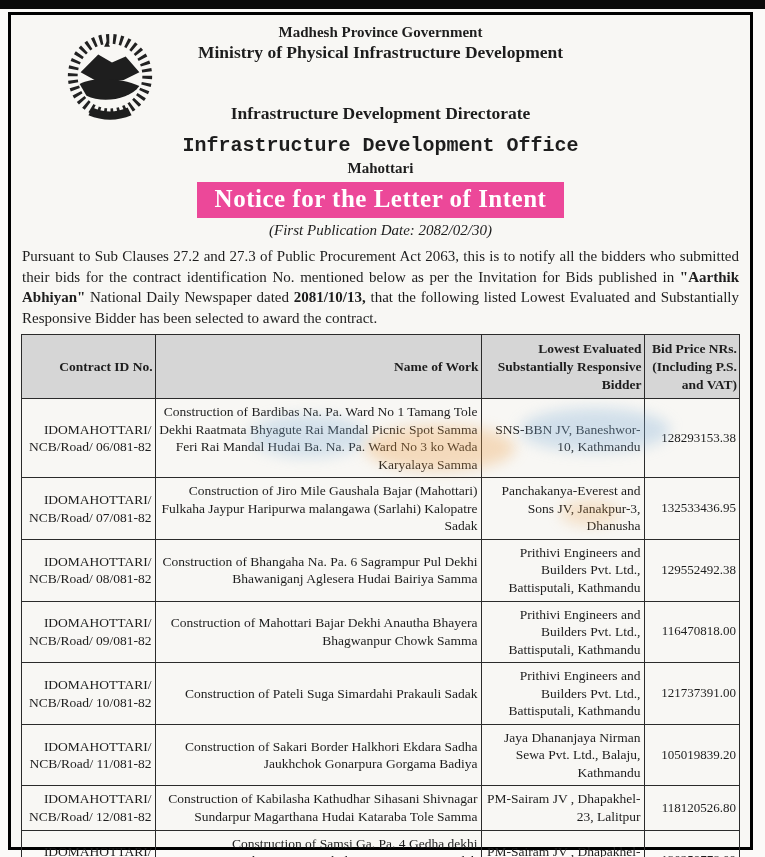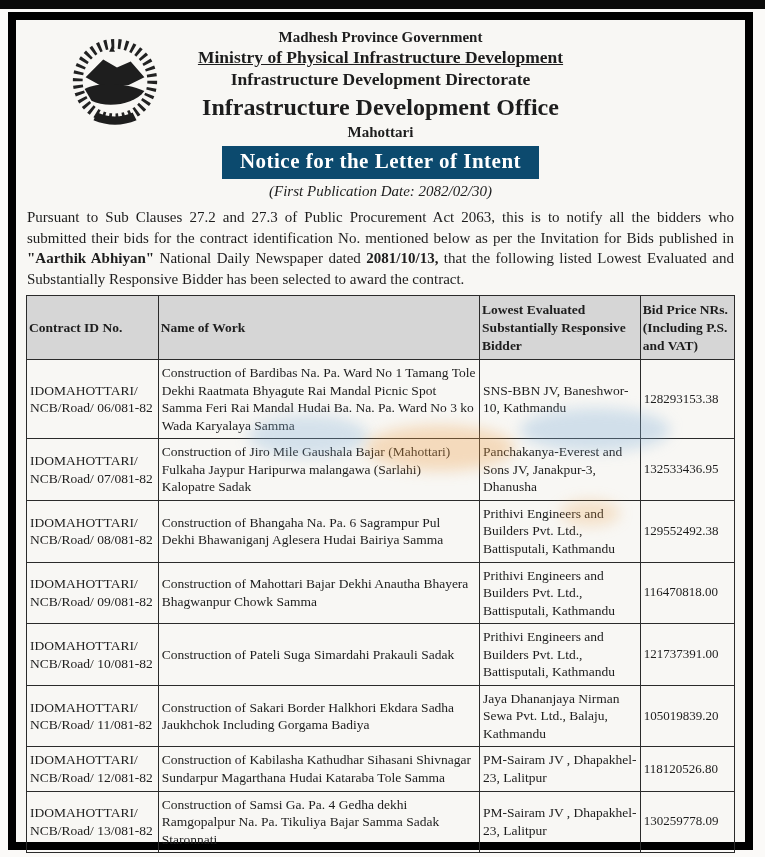--- a/index.html
+++ b/index.html
@@ -7,39 +7,39 @@
     position:relative;
     width:765px;height:857px;
     background:#fbfaf8;
     overflow:hidden;
     font-family:"Liberation Serif","DejaVu Serif",serif;
     color:#1d1d1d;
   }
   .topbar{position:absolute;top:0;left:0;width:765px;height:9px;background:#0b0b0b;}
   .doc{
     position:absolute;top:12px;left:8px;right:12px;bottom:7px;
-    border:8px solid #000000;
+    border:3px solid #000000;
     background:#f8f7f4;
     padding:6px 10px 4px 10px;
     box-sizing:border-box;
   }
   
   .letterhead{position:relative;text-align:center;}
   .emblem{position:absolute;left:40px;top:6px;width:98px;height:104px;}
   .lh-line{font-weight:bold;line-height:1.25;}
   .lh-gov{font-size:15px;margin-top:2px;}
-  .lh-ministry{font-size:17.5px;text-decoration:underline;}
-  .lh-directorate{font-size:17.5px;}
-  .lh-office{font-size:24px;margin-top:1px;}
+  .lh-ministry{font-size:17.5px;}
+  .lh-directorate{font-size:17.5px;margin-top:39px;}
+  .lh-office{font-size:20px;margin-top:8px;font-family:Liberation Mono, monospace;}
   .lh-district{font-size:15px;margin-top:1px;}
   .banner{
     display:inline-block;
     margin-top:5px;
-    background:#0c4a6e;color:#ffffff;
-    font-weight:bold;font-size:21px;
+    background:#ec4899;color:#ffffff;
+    font-weight:bold;font-size:25px;
     padding:3px 18px 5px 18px;
     letter-spacing:.5px;
   }
   .pubdate{
     text-align:center;
     font-weight:normal;font-style:italic;
     font-size:15px;
     margin-top:4px;
   }
   .body-par{
@@ -53,21 +53,21 @@
   
   table.loi{
     width:100%;
     border-collapse:collapse;
     table-layout:fixed;
     margin-top:6px;
     font-size:13.5px;
   }
   table.loi th, table.loi td{
     border:1.6px solid #2b2b2b;
-    text-align:left;
+    text-align:right;
     vertical-align:middle;
     padding:4px 3px;
     line-height:1.3;
     overflow:hidden;
   }
   table.loi th{
     background:#d6d6d6;
     font-weight:bold;
     font-size:13.5px;
     padding:5px 2px;
@@ -162,21 +162,21 @@
     <td class="col-price">116470818.00</td>
   </tr>
           <tr>
     <td class="col-id">IDOMAHOTTARI/ NCB/Road/ 10/081-82</td>
     <td class="col-work">Construction of Pateli Suga Simardahi Prakauli Sadak</td>
     <td class="col-bidder">Prithivi Engineers and Builders Pvt. Ltd., Battisputali, Kathmandu</td>
     <td class="col-price">121737391.00</td>
   </tr>
           <tr>
     <td class="col-id">IDOMAHOTTARI/ NCB/Road/ 11/081-82</td>
-    <td class="col-work">Construction of Sakari Border Halkhori Ekdara Sadha Jaukhchok Including Gorgama Badiya</td>
+    <td class="col-work">Construction of Sakari Border Halkhori Ekdara Sadha Jaukhchok Gonarpura Gorgama Badiya</td>
     <td class="col-bidder">Jaya Dhananjaya Nirman Sewa Pvt. Ltd., Balaju, Kathmandu</td>
     <td class="col-price">105019839.20</td>
   </tr>
           <tr>
     <td class="col-id">IDOMAHOTTARI/ NCB/Road/ 12/081-82</td>
     <td class="col-work">Construction of Kabilasha Kathudhar Sihasani Shivnagar Sundarpur Magarthana Hudai Kataraba Tole Samma</td>
     <td class="col-bidder">PM-Sairam JV , Dhapakhel-23, Lalitpur</td>
     <td class="col-price">118120526.80</td>
   </tr>
           <tr>

